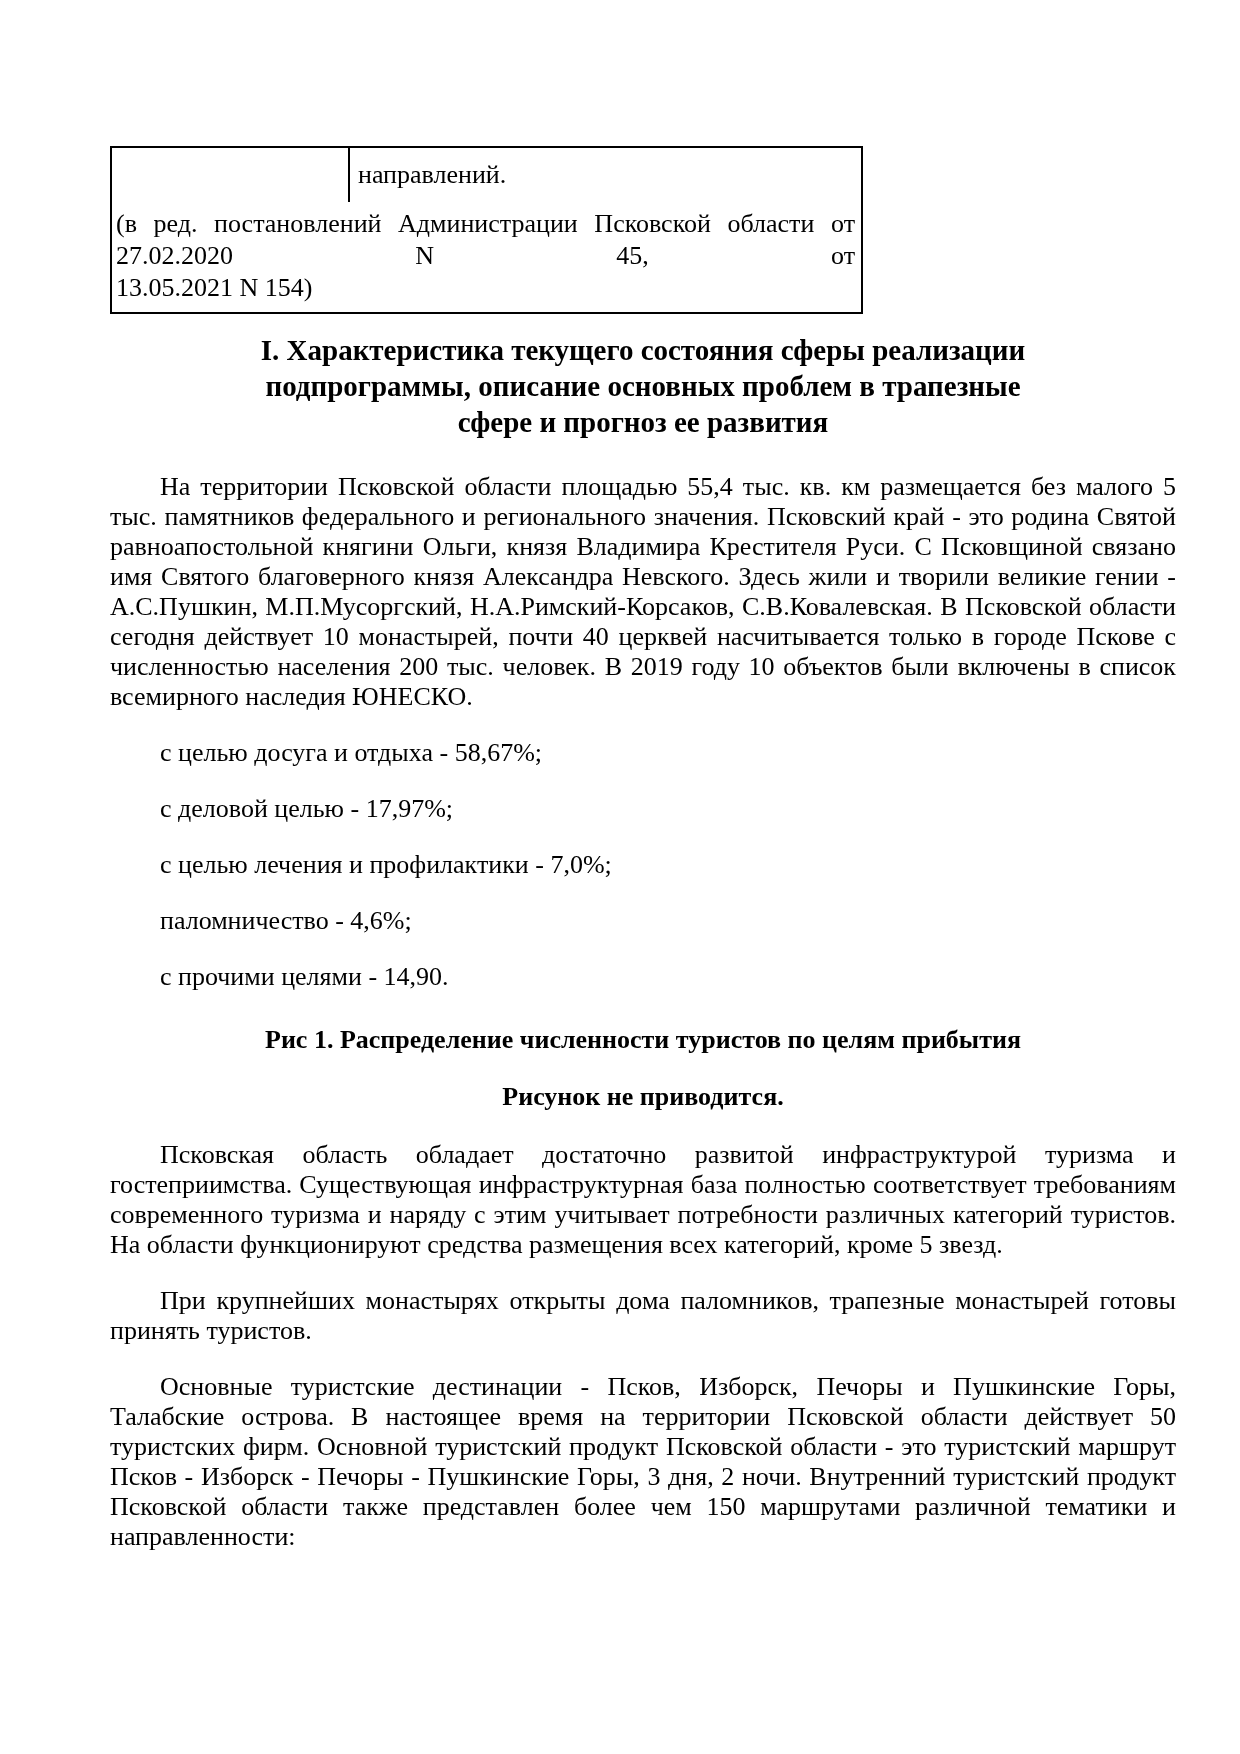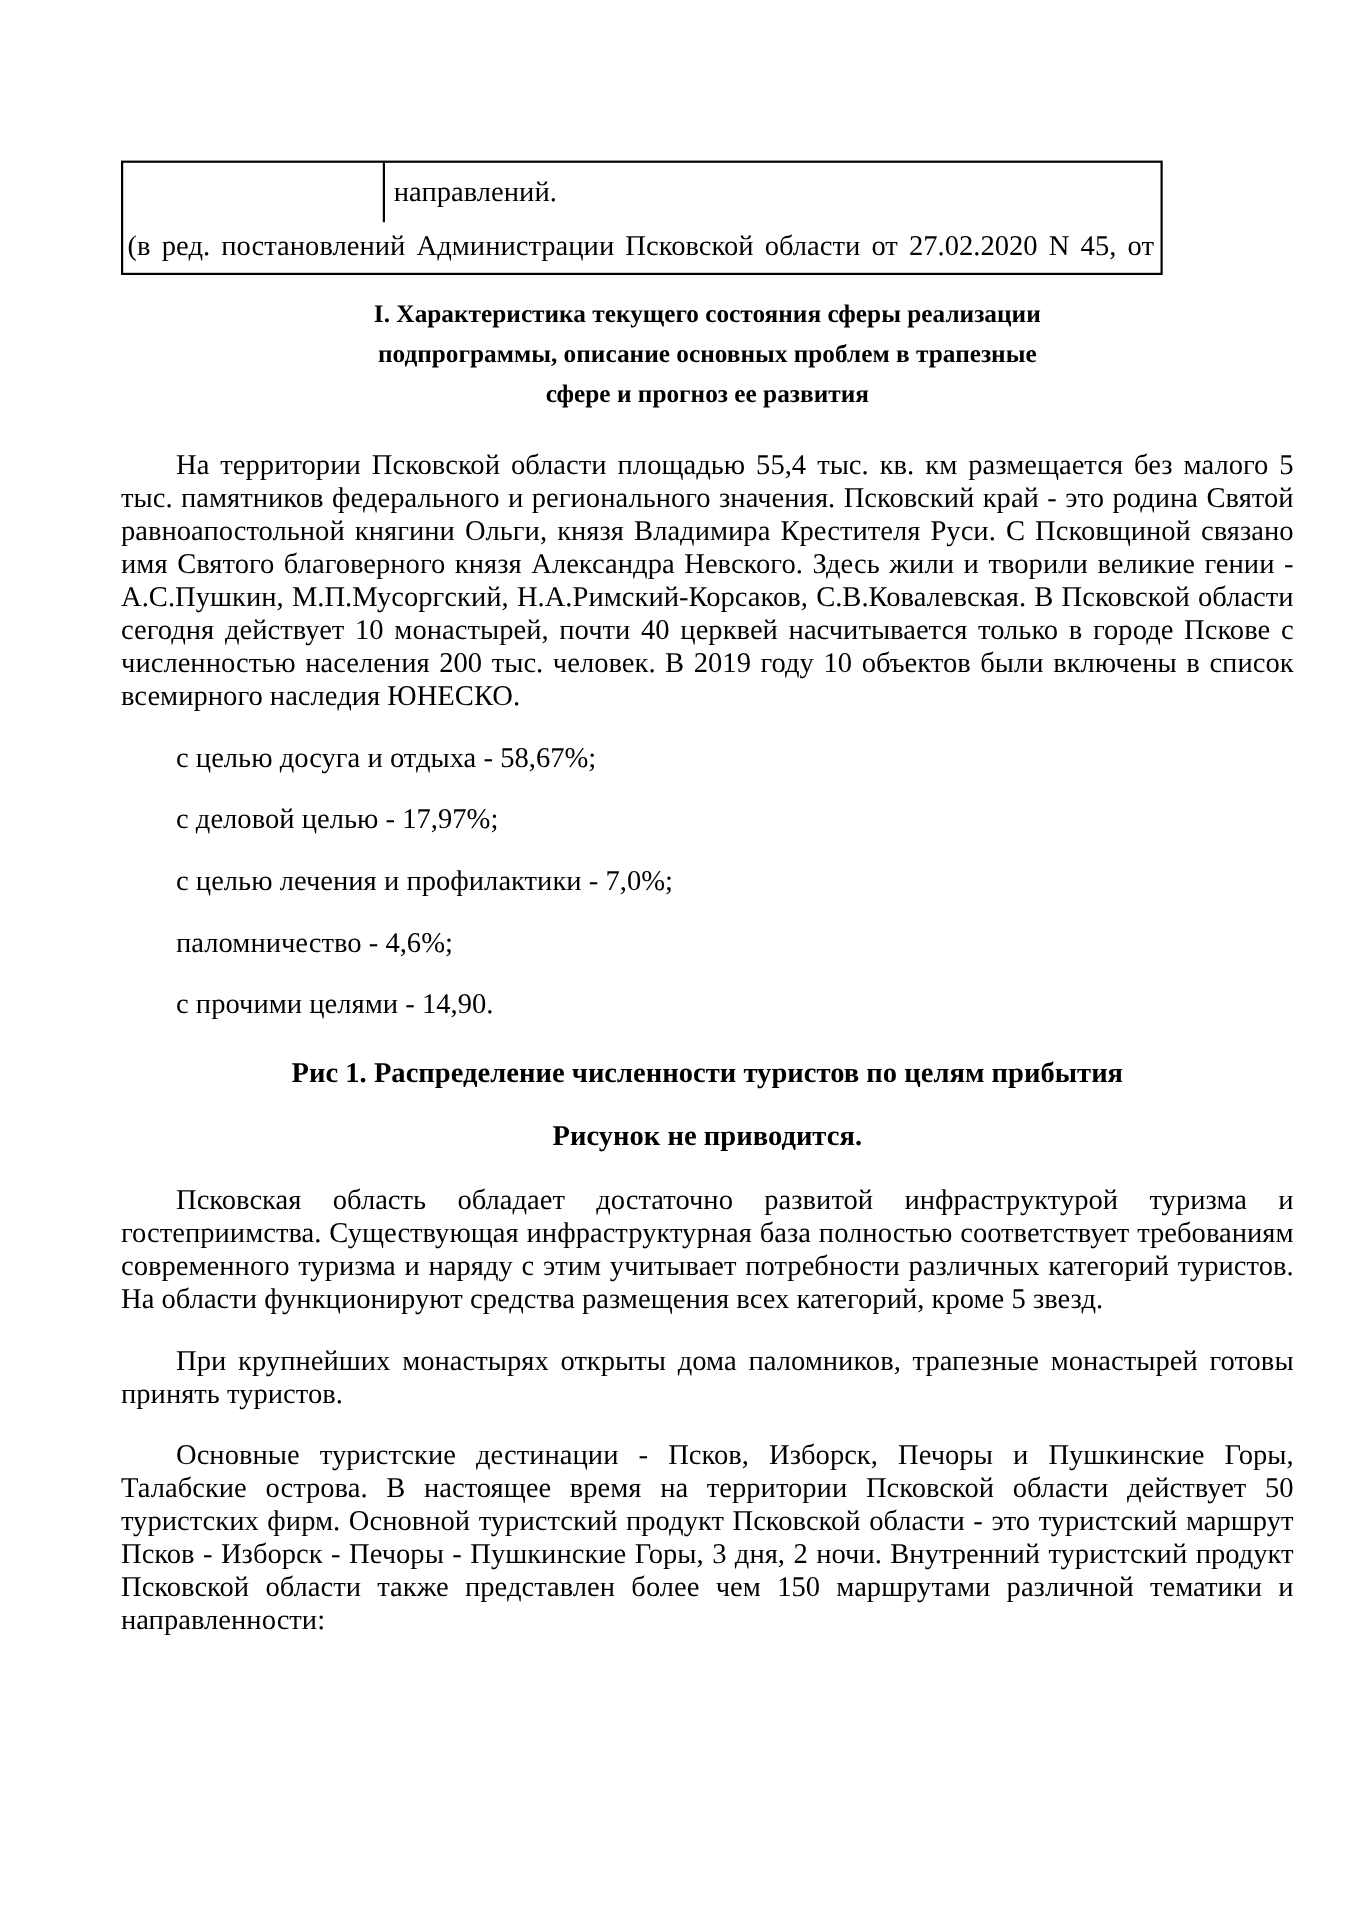--- a/index.html
+++ b/index.html
@@ -18,21 +18,21 @@
   .page {
     box-sizing: border-box;
     width: 1240px;
     min-height: 1754px;
     padding: 146px 64px 40px 110px;
     background: #ffffff;
   }
   
   .tbl {
     box-sizing: border-box;
-    width: 947px;
+    width: 753px;
     border: 2px solid #000000;
     margin: 0 0 18px 0;
   }
   .tbl-row {
     display: flex;
     align-items: stretch;
   }
   .tbl-cell-left {
     box-sizing: border-box;
     width: 238px;
@@ -56,21 +56,21 @@
     white-space: normal;
   }
   .note-line {
     text-align: left;
   }
   
   .section-heading {
     margin-top: 18px;
     text-align: center;
     font-weight: bold;
-    font-size: 23px;
+    font-size: 29px;
     line-height: 36px;
   }
   .section-amend {
     text-align: center;
     font-size: 26px;
     line-height: 33px;
     margin-bottom: 32px;
   }
   
   .para {
@@ -107,20 +107,21 @@
 
 <div class="page">
 
   <div class="tbl">
     <div class="tbl-row">
       <div class="tbl-cell-left"></div>
       <div class="tbl-cell-right">направлений.</div>
     </div>
     <div class="tbl-note">
       <div class="note-line-just">(в ред. постановлений Администрации Псковской области от 27.02.2020 N 45, от</div>
+      <div class="note-line">13.05.2021 N 154)</div>
     </div>
   </div>
 
   <div class="section-heading">
     <div>I. Характеристика текущего состояния сферы реализации</div>
     <div>подпрограммы, описание основных проблем в трапезные</div>
     <div>сфере и прогноз ее развития</div>
   </div>
   <div class="section-amend">
   </div>

